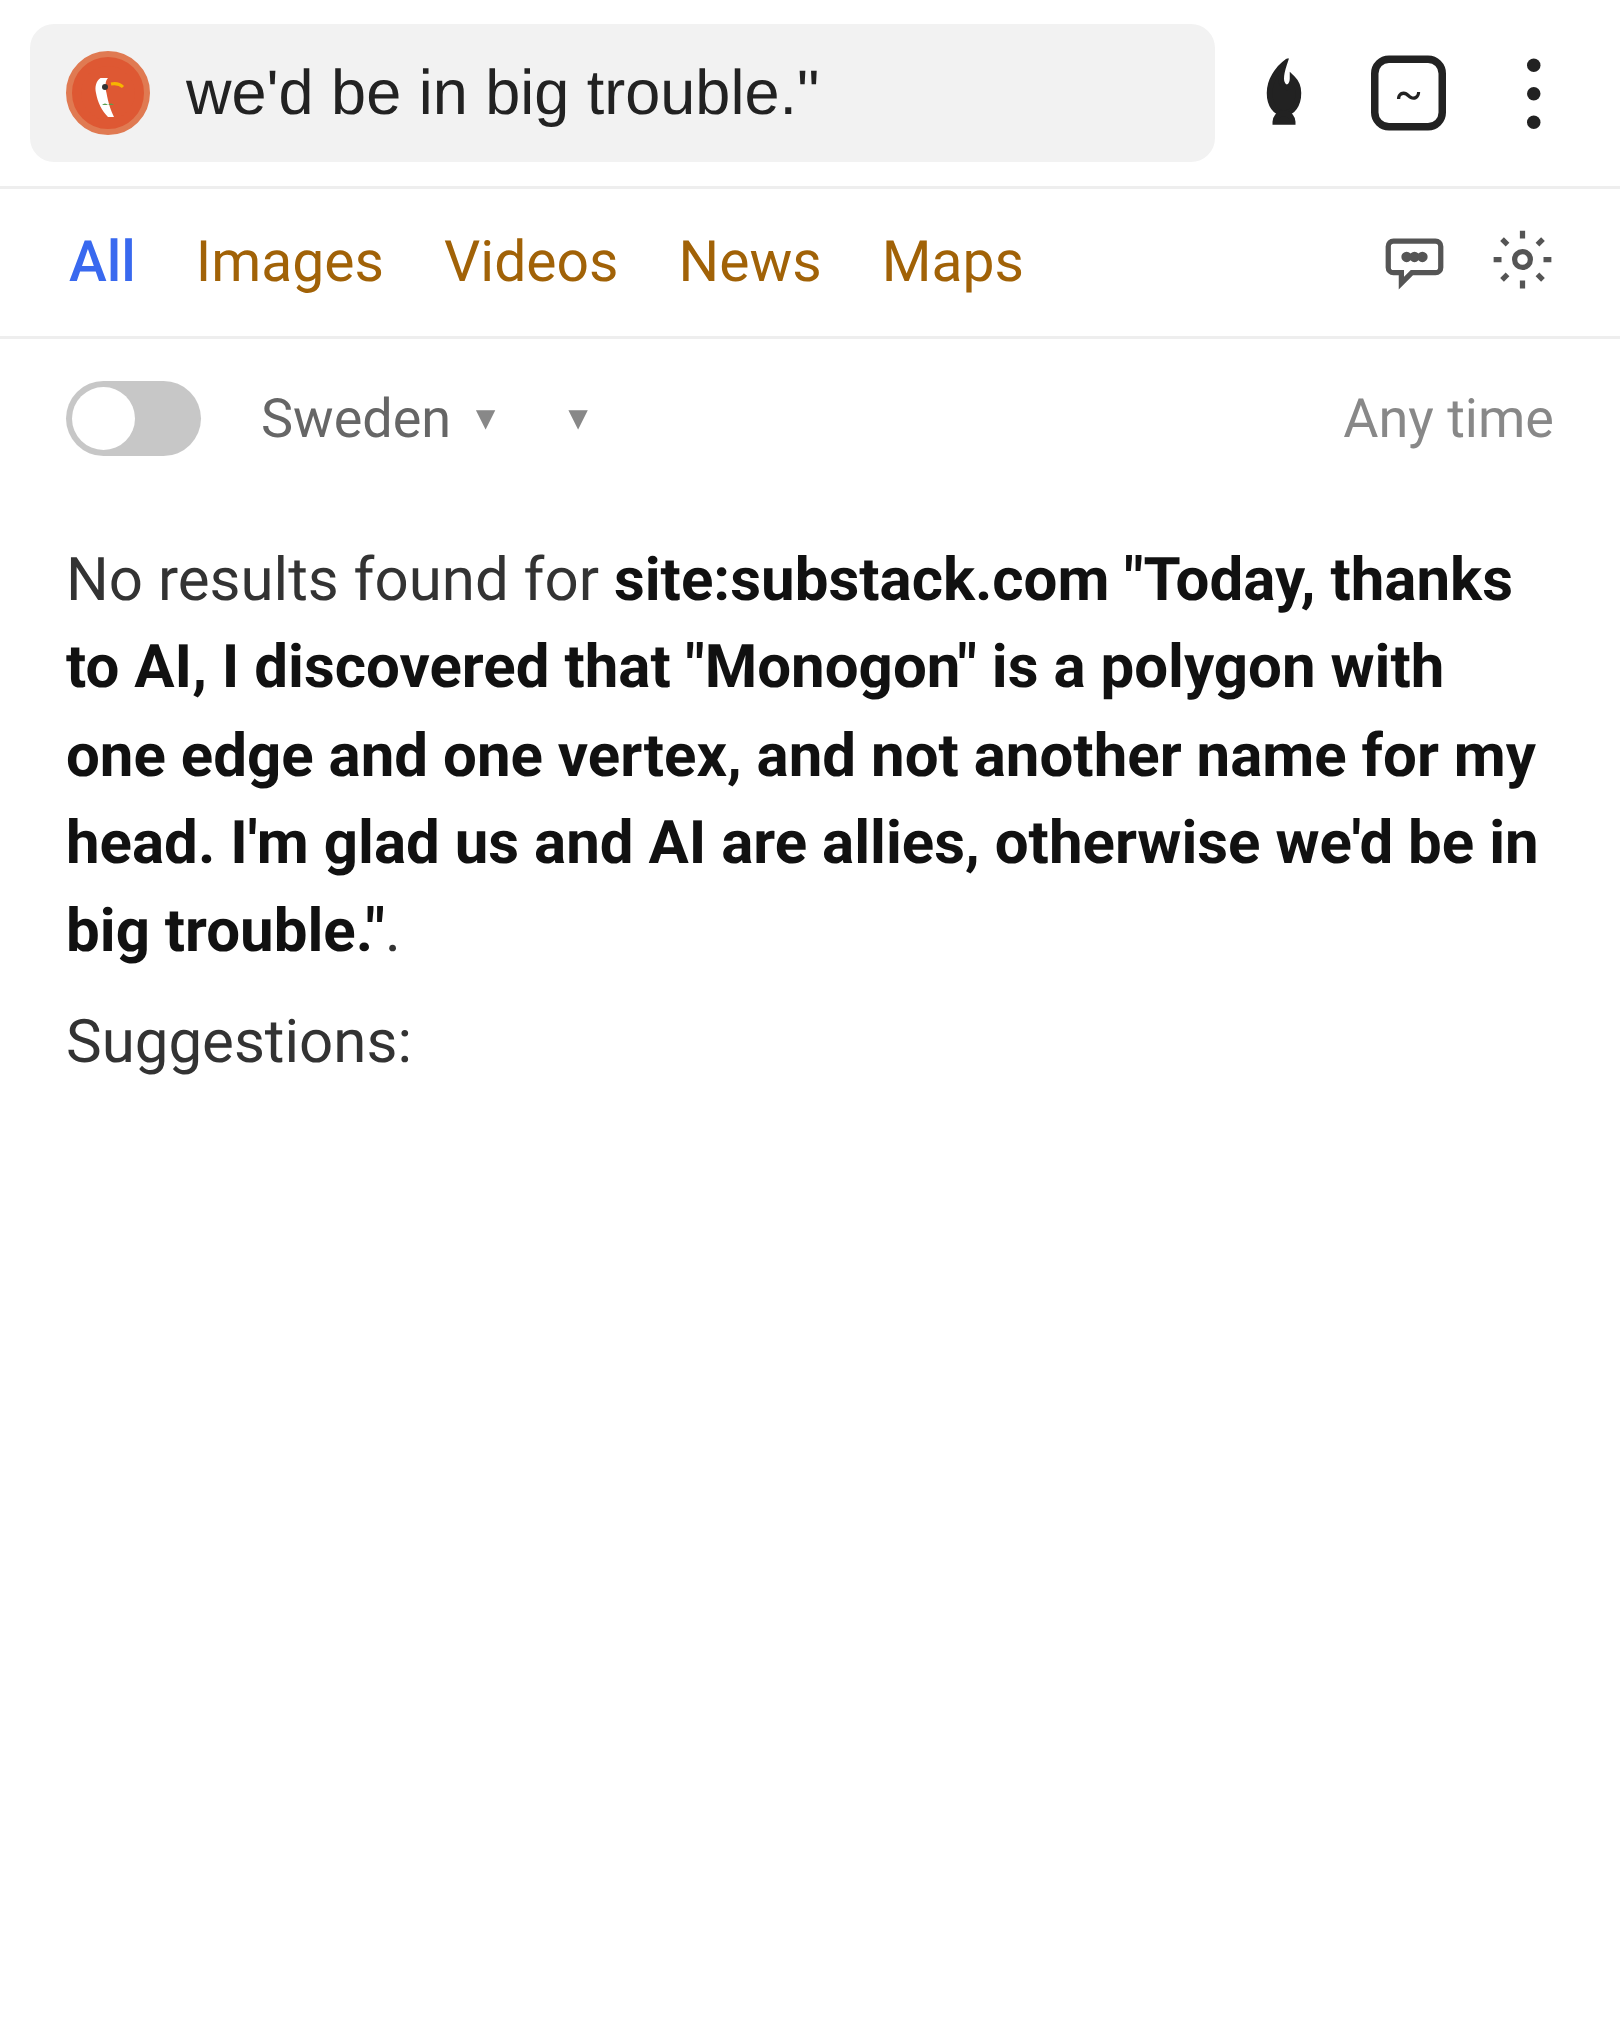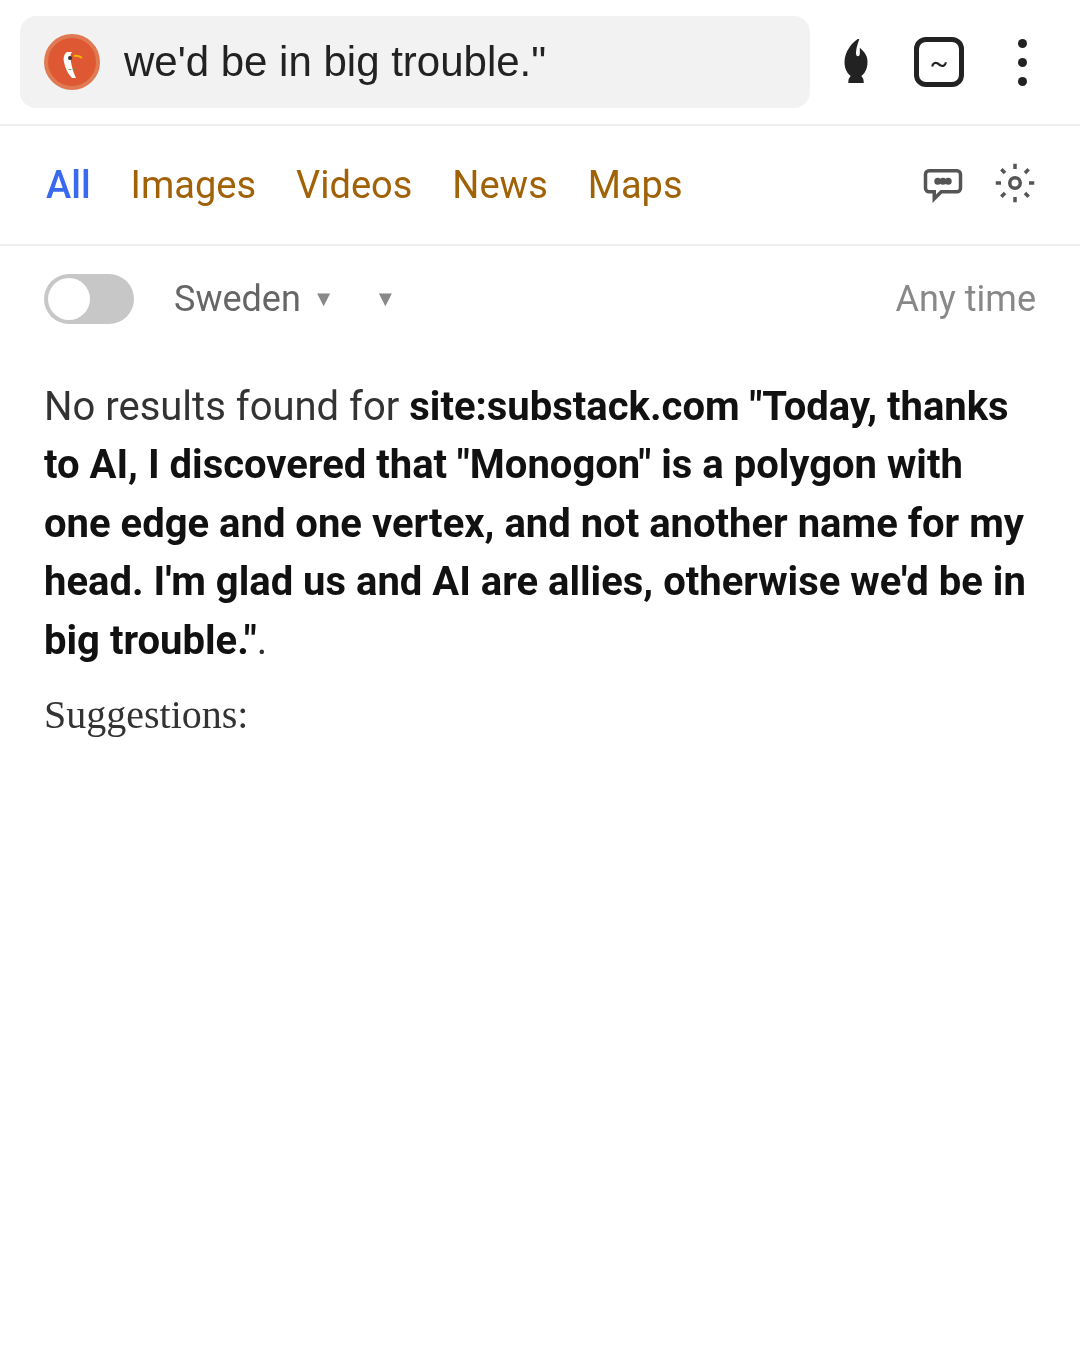--- a/index.html
+++ b/index.html
@@ -89,21 +89,21 @@
   }
   .kebab span {
     width: 9px; height: 9px; border-radius: 50%; background: #222;
   }
 
   
   .tabs-row {
     display: flex;
     align-items: center;
     padding: 0 44px;
-    height: 120px;
+    height: 100px;
     border-bottom: 2px solid #eee;
     gap: 36px;
     position: relative;
   }
   .tabs-scroll {
     display: flex;
     gap: 36px;
     overflow: hidden;
     flex: 1;
     min-width: 0;
@@ -173,21 +173,20 @@
     font-size: 40px;
     line-height: 1.46;
     color: #333;
     margin-bottom: 21px;
   }
   .no-results .bold { font-weight: 700; color: #111; }
   .suggestions-title {
     font-size: 40px;
     color: #333;
     margin-bottom: 44px;
-    font-family: Liberation Serif, serif;
   }
   ul.suggestions {
     list-style: none;
     padding: 0;
   }
   ul.suggestions li {
     font-size: 40px;
     color: #333;
     line-height: 1.7;
     padding-left: 56px;

